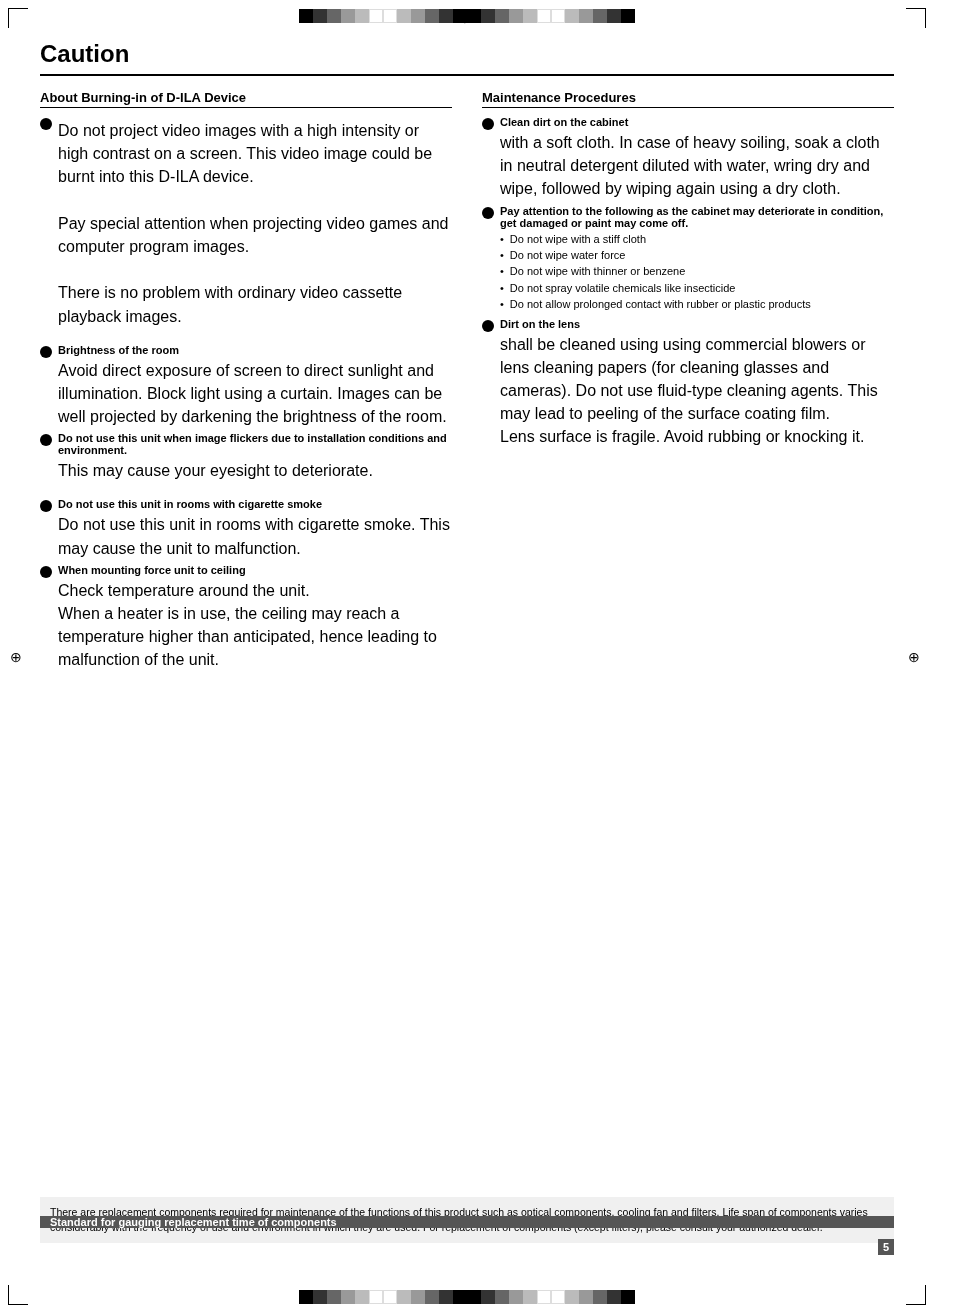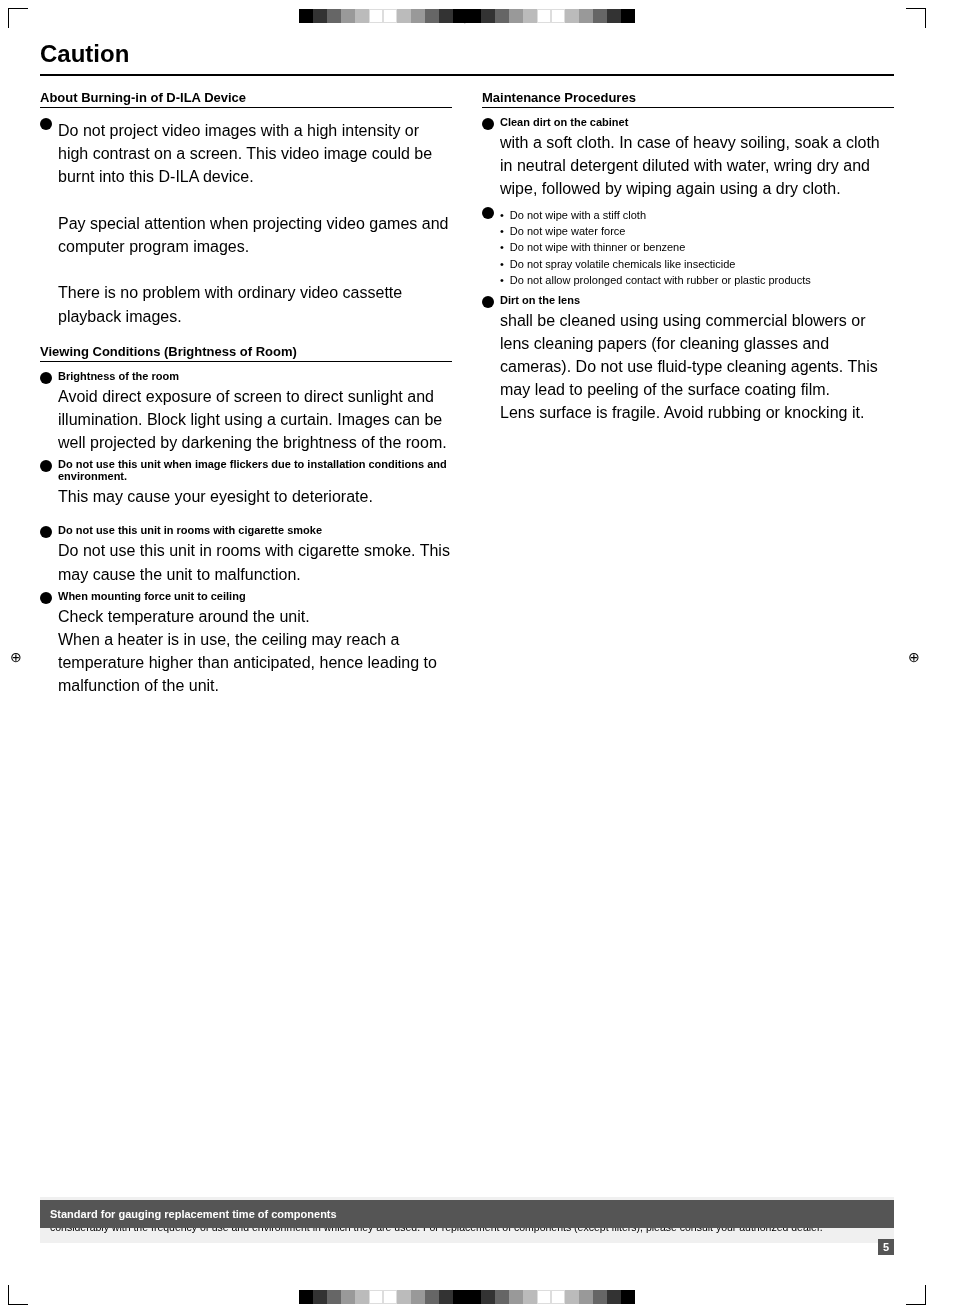--- a/index.html
+++ b/index.html
@@ -157,21 +157,21 @@
       margin-bottom: 16px;
     }
 
     
     .info-box {
       position: absolute;
       bottom: 15px;
       left: 0;
       right: 0;
       background: #555;
-      padding: 8px 10px;
+      padding: 0 10px;
     }
     .info-box-title {
       color: #fff;
       font-size: 11px;
       font-weight: bold;
     }
     .info-box-body {
       background: #f0f0f0;
       padding: 8px 10px;
       font-size: 10.5px;
@@ -301,21 +301,20 @@
           <div class="section-title">About Burning-in of D-ILA Device</div>
           <div class="bullet-item">
             <div class="bullet"></div>
             <div class="bullet-content">
               <div class="bullet-text">Do not project video images with a high intensity or high contrast on a screen. This video image could be burnt into this D-ILA device.<br><br>Pay special attention when projecting video games and computer program images.<br><br>There is no problem with ordinary video cassette playback images.</div>
             </div>
           </div>
         </div>
 
         <div class="section-block">
-          <div class="section-title">Viewing Conditions (Brightness of Room)</div>
 
           <div class="bullet-item">
             <div class="bullet"></div>
             <div class="bullet-content">
               <span class="bullet-bold">Brightness of the room</span>
               <div class="bullet-text">Avoid direct exposure of screen to direct sunlight and illumination. Block light using a curtain. Images can be well projected by darkening the brightness of the room.</div>
             </div>
           </div>
 
 
@@ -358,20 +357,21 @@
             <div class="bullet"></div>
             <div class="bullet-content">
               <span class="bullet-bold">Clean dirt on the cabinet</span>
               <div class="bullet-text">with a soft cloth. In case of heavy soiling, soak a cloth in neutral detergent diluted with water, wring dry and wipe, followed by wiping again using a dry cloth.</div>
             </div>
           </div>
 
           <div class="bullet-item">
             <div class="bullet"></div>
             <div class="bullet-content">
+              <span class="bullet-bold">Pay attention to the following as the cabinet may deteriorate in condition, get damaged or paint may come off.</span>
               <div class="sub-bullet-list">
                 <div class="sub-bullet-item">
                   <span class="sub-bullet-dot">•</span>
                   <span>Do not wipe with a stiff cloth</span>
                 </div>
                 <div class="sub-bullet-item">
                   <span class="sub-bullet-dot">•</span>
                   <span>Do not wipe water force</span>
                 </div>
                 <div class="sub-bullet-item">

